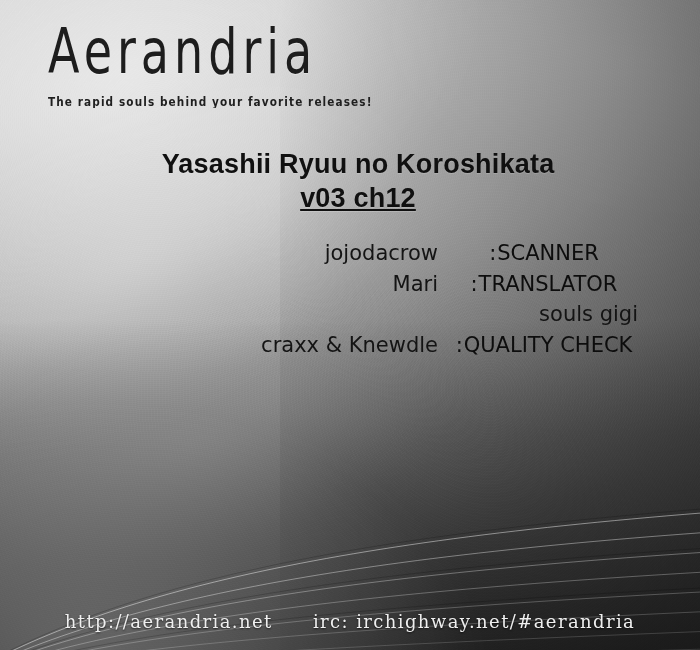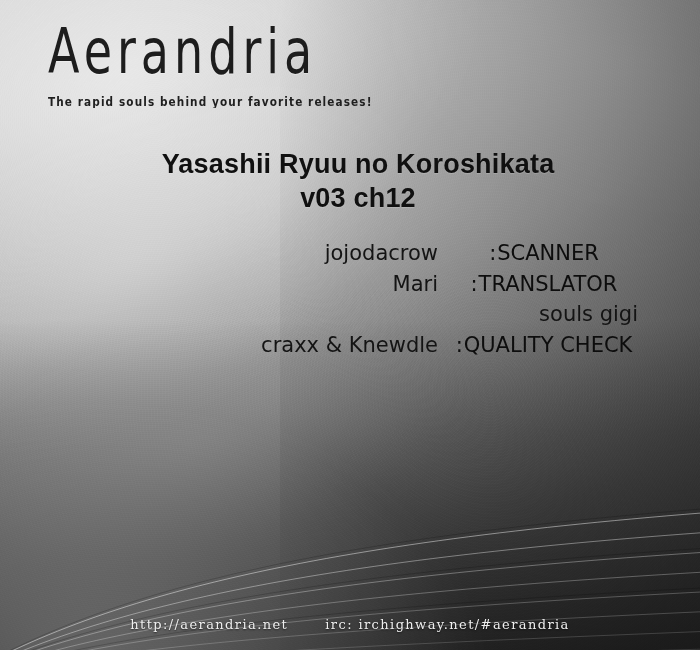--- a/index.html
+++ b/index.html
@@ -131,21 +131,21 @@
     top: 148px;
     text-align: center;
     color: #101010;
     font-weight: bold;
     font-size: 27px;
     line-height: 1.25;
     letter-spacing: 0.2px;
     text-shadow: 0 1px 1px rgba(255,255,255,0.18);
     padding-left: 16px;
   }
-  .title-line2 { display:block; }
+  .title-line2 { display:block;text-decoration:underline; }
 
   
   .credits {
     position: absolute;
     right: 56px;
     top: 238px;
     color: #111;
     font-family: "DejaVu Sans", sans-serif;
     font-size: 21px;
     line-height: 1.46;
@@ -169,21 +169,21 @@
   .credit-role::before { content: ":"; margin-right: 1px; }
 
   
   .footer {
     position: absolute;
     left: 0; right: 0;
     bottom: 18px;
     text-align: center;
     color: #efefef;
     font-family: "DejaVu Serif", serif;
-    font-size: 13px;
+    font-size: 18px;
     letter-spacing: 1.4px;
     text-shadow: 0 1px 2px rgba(0,0,0,0.6);
   }
   .footer .sep { display: inline-block; width: 26px; }
 </style>
 </head>
 <body>
 
 <div id="page">
 

